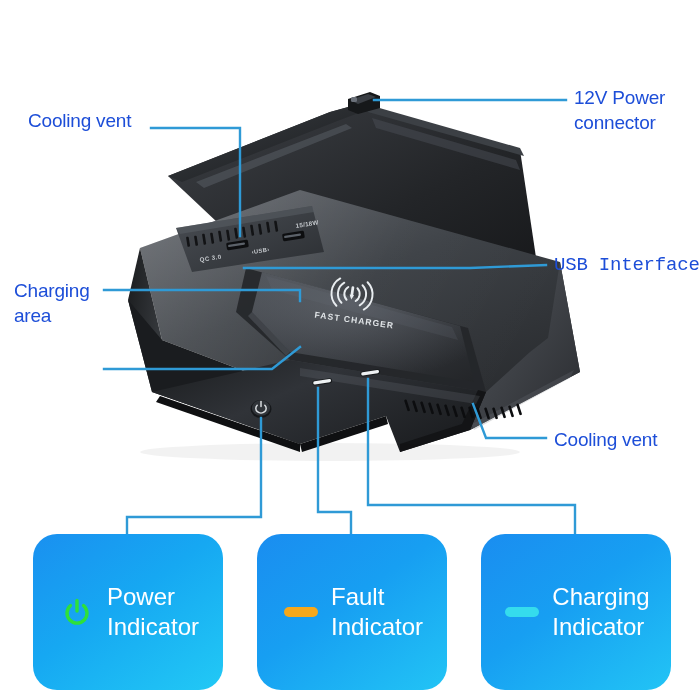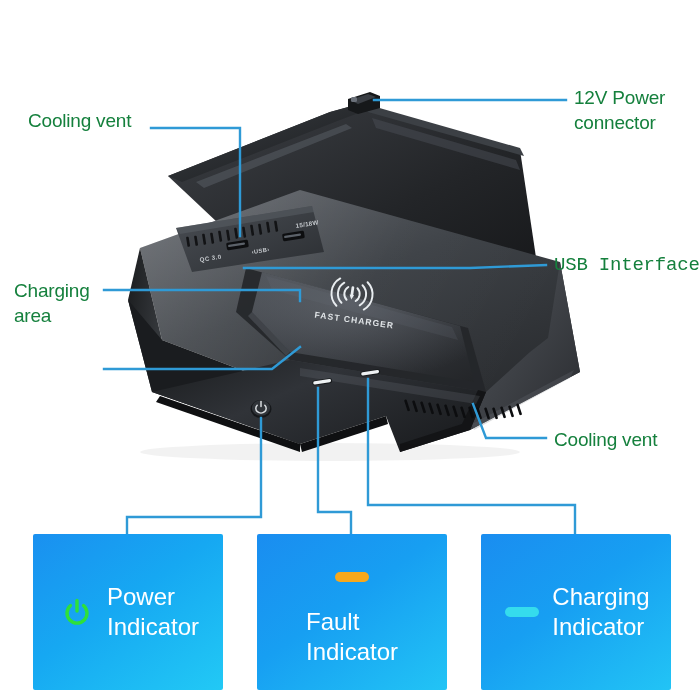--- a/index.html
+++ b/index.html
@@ -9,46 +9,46 @@
     font-family: "Liberation Sans", sans-serif;
     overflow: hidden;
   }
   #stage { position: relative; width: 700px; height: 700px; background: #fff; }
 
   
   .callout {
     position: absolute;
     font-size: 19px;
     line-height: 25px;
-    color: #15803d;
+    color: #1d4ed8;
     white-space: pre-line;
     letter-spacing: -0.2px;
   }
 
   
   #leaders { position: absolute; left: 0; top: 0; width: 700px; height: 700px; pointer-events: none; }
 
   
   #device { position: absolute; left: 0; top: 0; width: 700px; height: 700px; }
 
   
   .cards { position: absolute; left: 0; top: 534px; width: 700px; height: 156px; }
   .card {
     position: absolute;
     top: 0;
     height: 156px;
-    border-radius: 2px;
+    border-radius: 24px;
     display: flex;
     align-items: center;
     justify-content: center;
     gap: 10px;
     padding: 0 10px;
   }
   .card-c1 { left: 33px;  width: 190px; background: linear-gradient(145deg, #1a90f0 0%, #16a8f2 45%, #22c9f5 100%); }
-  .card-c2 { left: 257px; width: 190px; background: linear-gradient(145deg, #1a8df0 0%, #179ff2 45%, #22c4f5 100%); flex-direction: column; }
+  .card-c2 { left: 257px; width: 190px; background: linear-gradient(145deg, #1a8df0 0%, #179ff2 45%, #22c4f5 100%); }
   .card-c3 { left: 481px; width: 190px; background: linear-gradient(145deg, #1a8df0 0%, #179ff2 45%, #22c4f5 100%); }
 
   .card-icon { flex: 0 0 auto; width: 40px; height: 40px; display: flex; align-items: center; justify-content: center; }
   .dash { display: block; width: 34px; height: 10px; border-radius: 5px; }
   .card-text {
     color: #ffffff;
     font-size: 24px;
     line-height: 30px;
     white-space: pre-line;
     text-align: left;

